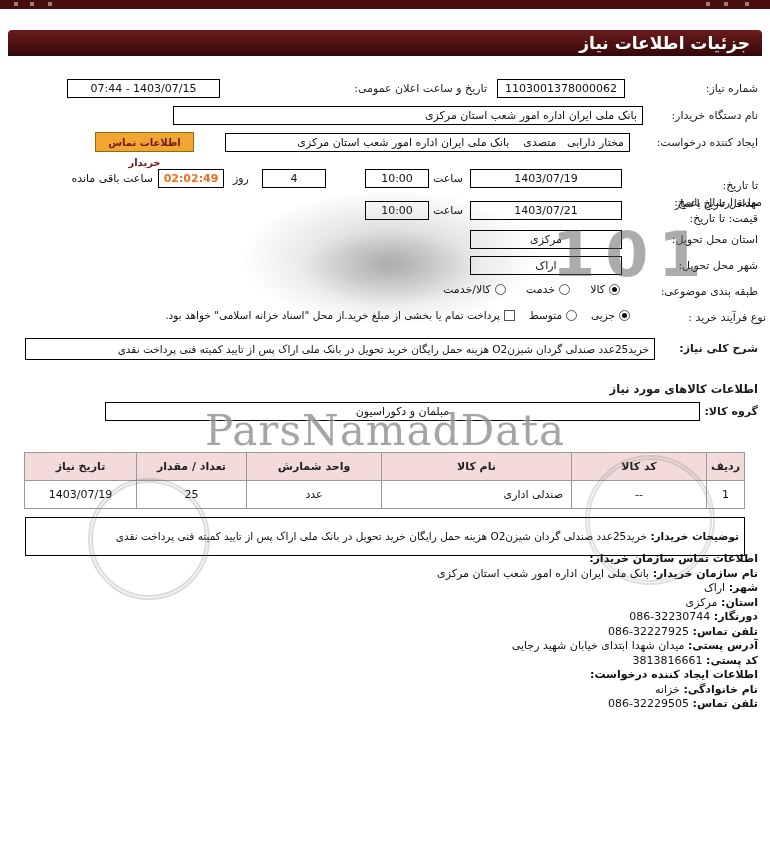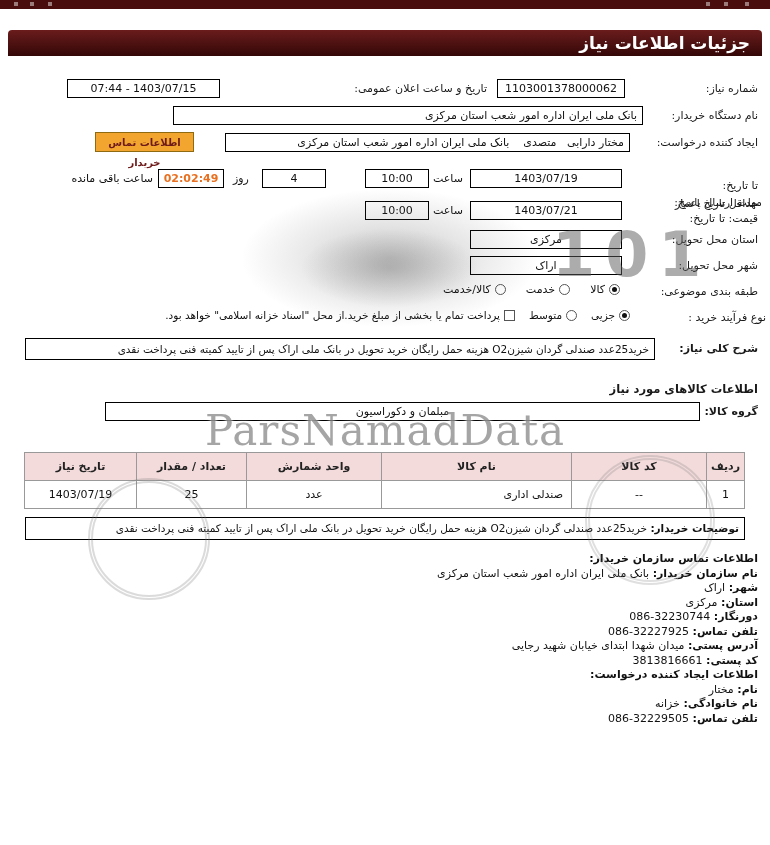--- a/index.html
+++ b/index.html
@@ -34,21 +34,21 @@
          padding:0 5px;white-space:nowrap;overflow:hidden;}
   .groupbox{position:absolute;left:105px;top:402px;width:593px;height:17px;line-height:17px;
          border:1px solid #000;background:#fff;font-size:11px;text-align:center;overflow:hidden;}
   .tablewrap{position:absolute;left:25px;top:452px;width:720px;}
   table{width:100%;border-collapse:collapse;table-layout:fixed;}
   th{background:#f3dbdb;border:1px solid #999;font-size:11px;font-weight:bold;height:25px;color:#222;}
   td{border:1px solid #999;background:#fff;font-size:11px;height:25px;text-align:center;color:#111;}
   td.name{text-align:right;padding-right:8px;}
   .notesbox{position:absolute;left:25px;top:517px;width:708px;height:21px;line-height:21px;
          border:1px solid #000;background:#fff;font-size:10.5px;text-align:right;
-         padding:0 5px;white-space:nowrap;overflow:hidden;box-sizing:content-box;}
+         padding:8px 5px;white-space:nowrap;overflow:hidden;box-sizing:content-box;}
   .contact{position:absolute;right:12px;top:553px;text-align:right;font-size:11px;color:#111;}
   .contact div{margin-bottom:3px;line-height:11.5px;white-space:nowrap;}
   
   .wm{position:absolute;pointer-events:none;z-index:3;}
   .wm-book{left:240px;top:188px;width:300px;height:140px;
       background:radial-gradient(ellipse at center, rgba(70,70,70,.28), rgba(70,70,70,0) 70%);}
   .wm-book2{left:300px;top:228px;width:180px;height:80px;
       background:radial-gradient(ellipse at center, rgba(50,50,50,.22), rgba(50,50,50,0) 70%);}
   .wm-digits{left:552px;top:218px;font-size:62px;font-weight:bold;letter-spacing:10px;
       color:rgba(90,90,90,.5);font-family:"DejaVu Sans",sans-serif;}
@@ -188,21 +188,20 @@
   <div class="contact">
     <div><b>اطلاعات تماس سازمان خریدار:</b></div>
     <div><b>نام سازمان خریدار:</b> <span>بانک ملی ایران اداره امور شعب استان مرکزی</span></div>
     <div><b>شهر:</b> <span>اراک</span></div>
     <div><b>استان:</b> <span>مرکزی</span></div>
     <div><b>دورنگار:</b> <span>32230744-086</span></div>
     <div><b>تلفن تماس:</b> <span>32227925-086</span></div>
     <div><b>آدرس پستی:</b> <span>میدان شهدا ابتدای خیابان شهید رجایی</span></div>
     <div><b>کد پستی:</b> <span>3813816661</span></div>
     <div><b>اطلاعات ایجاد کننده درخواست:</b></div>
-    <div><b>نام:</b> <span>مختار</span></div>
     <div><b>نام خانوادگی:</b> <span>خزانه</span></div>
     <div><b>تلفن تماس:</b> <span>32229505-086</span></div>
   </div>
 
   <div class="wm wm-book"></div>
   <div class="wm wm-book2"></div>
   <div class="wm wm-digits">101</div>
   <div class="wm wm-brand">ParsNamadData</div>
   <div class="wm wm-stamp1"></div>
   <div class="wm wm-stamp2"></div>

